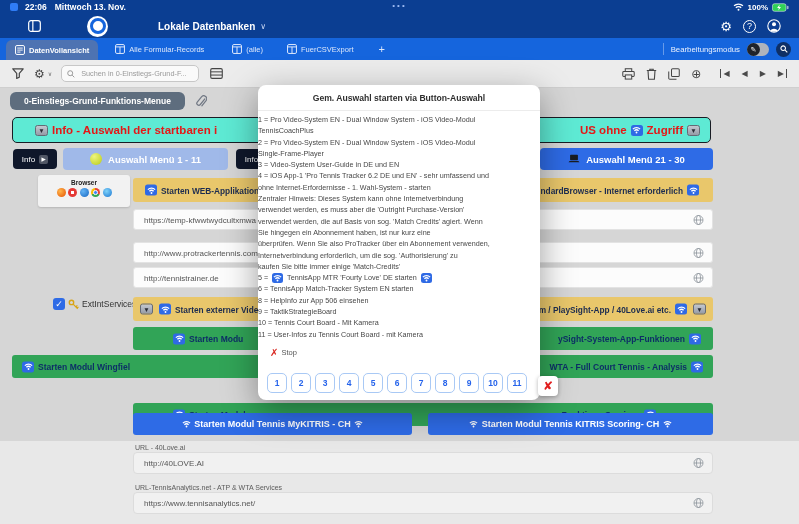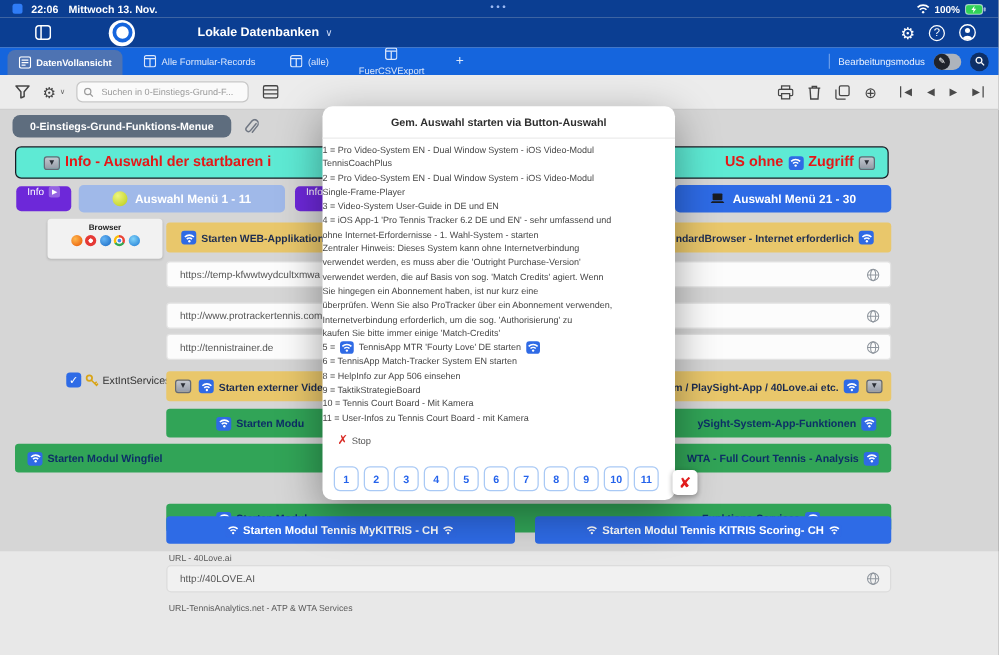--- a/index.html
+++ b/index.html
@@ -28,21 +28,21 @@
   .nb-gear{font-size:13px;color:#fff;line-height:1;}
   .circle-q{width:13px;height:13px;border:1.2px solid #fff;border-radius:50%;color:#fff;font-size:9px;
             display:flex;align-items:center;justify-content:center;box-sizing:border-box;}
 
   
   .tabbar{position:absolute;top:38px;left:0;right:0;height:22px;background:#1565dd;display:flex;align-items:flex-end;
           padding:0 6px;box-sizing:border-box;color:#dce7fb;}
   .tab-active{height:20px;background:#4e73b2;border-radius:6px 6px 0 0;display:flex;align-items:center;gap:4px;
               padding:0 9px;font-size:7.5px;color:#fff;font-weight:bold;}
   .tab{display:flex;align-items:center;gap:4px;padding:0 9px;font-size:7.5px;height:22px;}
-  .tab2{margin-left:8px;} .tab3{margin-left:10px;} .tab4{margin-left:6px;flex-direction:column;}
+  .tab2{margin-left:8px;} .tab3{margin-left:10px;} .tab4{margin-left:6px;}
   .tab-plus{margin-left:8px;font-size:11px;display:flex;align-items:center;height:22px;padding:0 8px;}
   .tb-right{margin-left:auto;display:flex;align-items:center;gap:7px;padding-right:2px;height:22px;}
   .tb-divider{width:1px;height:12px;background:rgba(255,255,255,.35);}
   .tb-edit-label{font-size:7.8px;color:#eaf1ff;}
   .toggle{width:22px;height:13px;background:#aeb4bc;border-radius:7px;position:relative;}
   .toggle-knob{position:absolute;left:0;top:0;width:13px;height:13px;background:#1f232b;border-radius:50%;
                display:flex;align-items:center;justify-content:center;color:#fff;font-size:7px;line-height:1;}
   .tb-search{width:15px;height:15px;border-radius:50%;background:#0e2f66;display:flex;align-items:center;justify-content:center;}
 
   
@@ -67,22 +67,22 @@
   .crumb-chip{background:#5e6d7e;color:#fff;font-size:8.5px;font-weight:bold;padding:4px 14px;border-radius:6px;}
   .crumb-clip{margin-left:10px;display:flex;}
 
   
   .bar{position:absolute;border-radius:3px;}
   .bar-seg{position:absolute;top:50%;transform:translateY(-50%);white-space:nowrap;display:inline-flex;align-items:center;gap:2px;}
   .info-header{left:12px;top:117px;width:699px;height:26px;background:#5eead4;border:1.8px solid #191c24;
                border-radius:5px;font-size:11.5px;font-weight:bold;color:#e51717;box-sizing:border-box;}
   .ih-l{left:20px;} .ih-r{right:8px;}
 
-  .btn-blue-sm{position:absolute;background:#6d28d9;border-radius:4px;color:#fff;font-size:8px;
-               display:flex;align-items:flex-start;justify-content:center;gap:4px;}
+  .btn-blue-sm{position:absolute;background:#0f172a;border-radius:4px;color:#fff;font-size:8px;
+               display:flex;align-items:center;justify-content:center;gap:4px;}
   .mini-play{background:rgba(255,255,255,.28);width:9px;height:9px;border-radius:2px;font-size:5.5px;
              display:flex;align-items:center;justify-content:center;}
   .menu-light{position:absolute;background:#a0b9e9;border-radius:4px;color:#fff;font-weight:bold;font-size:9.5px;
               display:flex;align-items:center;justify-content:center;gap:6px;}
   .ball{width:12px;height:12px;border-radius:50%;background:radial-gradient(circle at 35% 30%,#eef57e,#c9d836 70%,#b4c22a);}
   .menu-dark{position:absolute;background:#2e6be6;border-radius:4px;color:#fff;font-weight:bold;font-size:9.5px;
              display:flex;align-items:center;justify-content:center;gap:6px;}
 
   .browser-card{position:absolute;left:38px;top:175px;width:92px;height:32px;background:#f2f2f2;border-radius:3px;
                 box-shadow:0 1px 2px rgba(0,0,0,.15);text-align:center;}
@@ -530,20 +530,30 @@
     <span class="url-text">http://40LOVE.AI</span>
     <span class="url-globe">
         <svg width="11" height="11" viewBox="0 0 12 12">
           <circle cx="6" cy="6" r="4.9" fill="none" stroke="#8f969e" stroke-width="0.9"></circle>
           <ellipse cx="6" cy="6" rx="2.2" ry="4.9" fill="none" stroke="#8f969e" stroke-width="0.9"></ellipse>
           <line x1="1.1" y1="6" x2="10.9" y2="6" stroke="#8f969e" stroke-width="0.9"></line>
         </svg>
       </span>
   </div>
   <div class="b-label" style="top:484px;">URL-TennisAnalytics.net - ATP &amp; WTA Services</div>
+  <div class="b-field" style="top:492px;">
+    <span class="url-text">https://www.tennisanalytics.net/</span>
+    <span class="url-globe">
+        <svg width="11" height="11" viewBox="0 0 12 12">
+          <circle cx="6" cy="6" r="4.9" fill="none" stroke="#8f969e" stroke-width="0.9"></circle>
+          <ellipse cx="6" cy="6" rx="2.2" ry="4.9" fill="none" stroke="#8f969e" stroke-width="0.9"></ellipse>
+          <line x1="1.1" y1="6" x2="10.9" y2="6" stroke="#8f969e" stroke-width="0.9"></line>
+        </svg>
+      </span>
+  </div>
 
   <div class="dialog">
     <div class="dlg-title">Gem. Auswahl starten via Button-Auswahl</div>
     <div class="dlg-hr"></div>
     <div class="dlg-body">
         <div class="dlg-line">1 = Pro Video-System EN - Dual Window System - iOS Video-Modul</div>
         <div class="dlg-line">TennisCoachPlus</div>
         <div class="dlg-line">2 = Pro Video-System EN - Dual Window System - iOS Video-Modul</div>
         <div class="dlg-line">Single-Frame-Player</div>
         <div class="dlg-line">3 = Video-System User-Guide in DE und EN</div>

